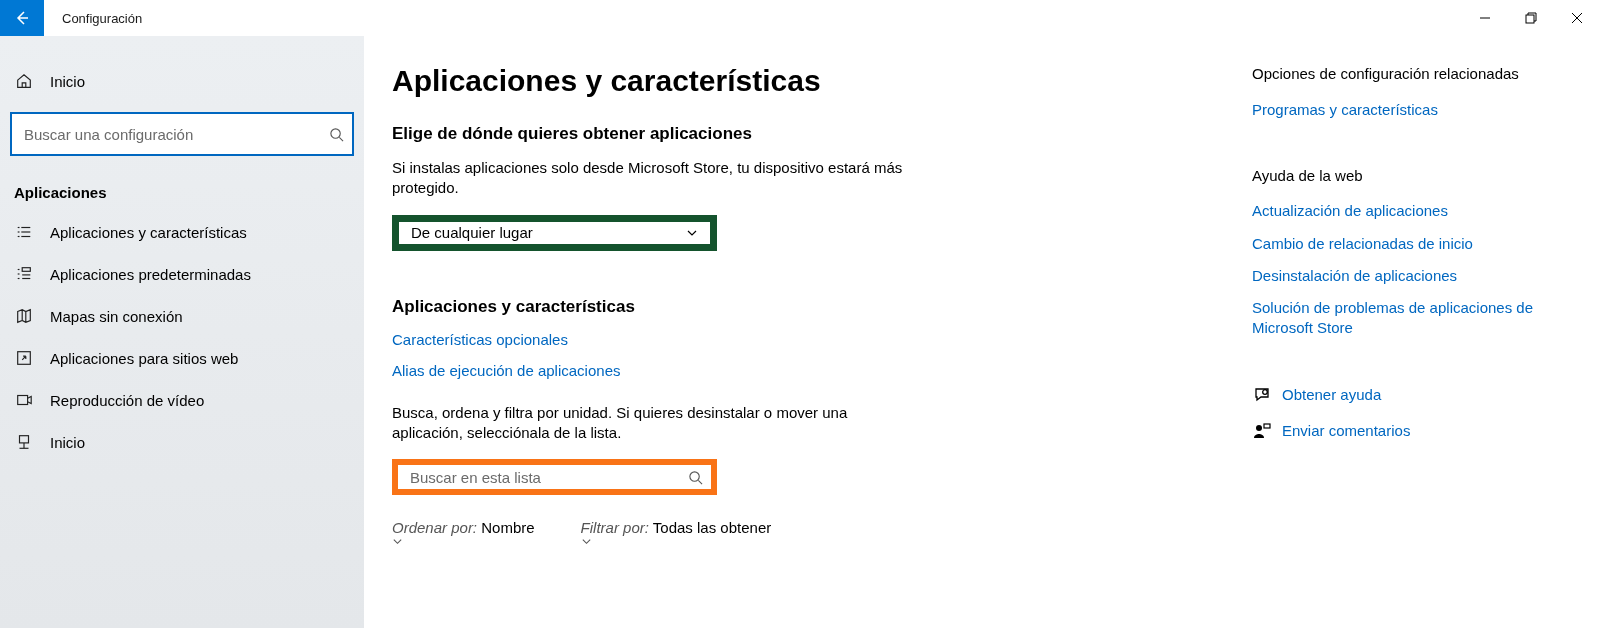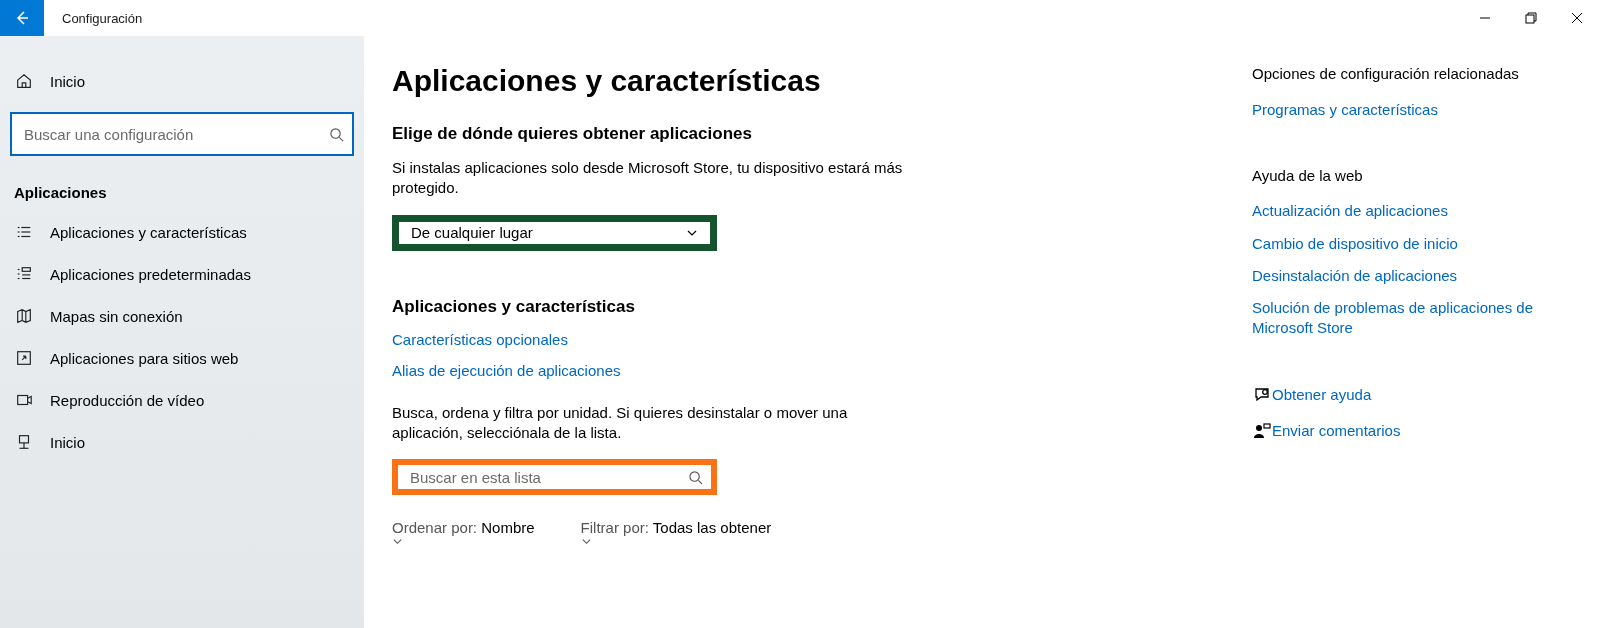--- a/index.html
+++ b/index.html
@@ -176,42 +176,42 @@
   .list-search input {
     border: none;
     outline: none;
     flex: 1;
     padding: 0 30px 0 12px;
     background: transparent;
     font-size: 15px;
   }
   .list-search input::placeholder { color: #6b6b6b; }
   .sort-filter-row { display: flex; gap: 40px; font-size: 15px; color: #000; }
-  .sort-filter-row .label-part { color: #555; }
+  .sort-filter-row .label-part { color: #555; font-style: italic; }
   .sort-filter-row .chev { margin-left: 6px; color: #555; }
   .right-heading {
     font-size: 15px;
     font-weight: 400;
     color: #000;
     margin-bottom: 16px;
     line-height: 1.3;
   }
   .right-group { margin-bottom: 46px; }
   .right-link {
     color: #0067c0;
     font-size: 15px;
     display: block;
     cursor: pointer;
     margin-bottom: 12px;
     line-height: 1.35;
   }
   .help-item {
     display: flex;
     align-items: center;
-    gap: 0;
+    gap: 10px;
     margin-bottom: 16px;
     color: #0067c0;
     cursor: pointer;
     font-size: 15px;
   }
   .help-item .hicon { color: #000; width: 20px; height: 20px; display: inline-flex; align-items: center; justify-content: center; }
   svg { display: block; }
 </style>
 </head>
 <body>
@@ -399,21 +399,21 @@
 
     <div class="main-right">
       <div class="right-group">
         <div class="right-heading">Opciones de configuración relacionadas</div>
         <a class="right-link">Programas y características</a>
       </div>
 
       <div class="right-group">
         <div class="right-heading">Ayuda de la web</div>
         <a class="right-link">Actualización de aplicaciones</a>
-        <a class="right-link">Cambio de dispositivo de inicio</a>
+        <a class="right-link">Cambio de relacionadas de inicio</a>
         <a class="right-link">Desinstalación de aplicaciones</a>
         <a class="right-link">Solución de problemas de aplicaciones de Microsoft Store</a>
       </div>
 
       <div>
         <div class="help-item">
           <span class="hicon">
             <svg width="20" height="20" viewBox="0 0 20 20" fill="none" stroke="currentColor" stroke-width="1.3">
                 <path d="M4 4 h12 v8 h-7 l-4 3 v-3 h-1 z"></path>
                 <circle cx="13" cy="7" r="2.3"></circle>

